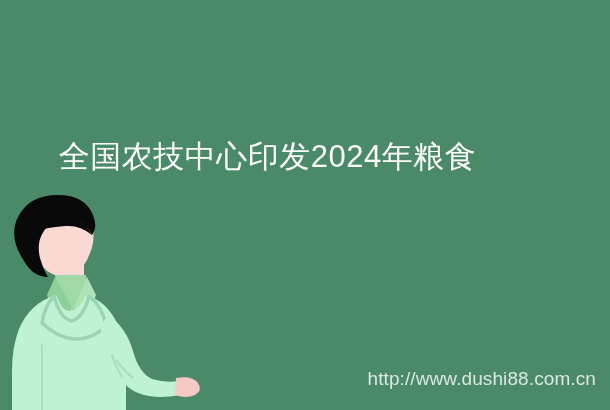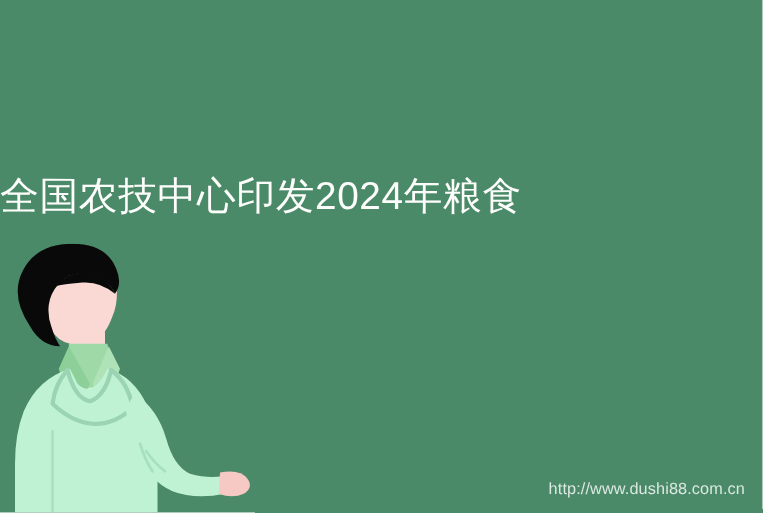--- a/index.html
+++ b/index.html
@@ -15,21 +15,21 @@
     background: #4a8a68;
     font-family: "Liberation Sans", "DejaVu Sans", sans-serif;
   }
 
   
   #title-block {
     position: absolute;
     left: 0;
     top: 136px;
     width: 535px;
-    text-align: left;
+    text-align: center;
     z-index: 5;
     pointer-events: none;
   }
   .title-line {
     display: block;
     color: #fdfdfb;
     font-size: 31px;
     line-height: 42px;
     letter-spacing: 0.5px;
     font-weight: 400;
@@ -48,24 +48,24 @@
   #illustration svg {
     display: block;
     width: 210px;
     height: 215px;
   }
 
   
   #watermark {
     position: absolute;
     right: 14px;
-    bottom: 11px;
+    bottom: 23px;
     z-index: 6;
     color: rgba(255,255,255,0.80);
-    font-size: 13px;
+    font-size: 19px;
     line-height: 16px;
     letter-spacing: 0.1px;
     white-space: nowrap;
   }
 </style>
 </head>
 <body>
 
 <div id="banner">
 

